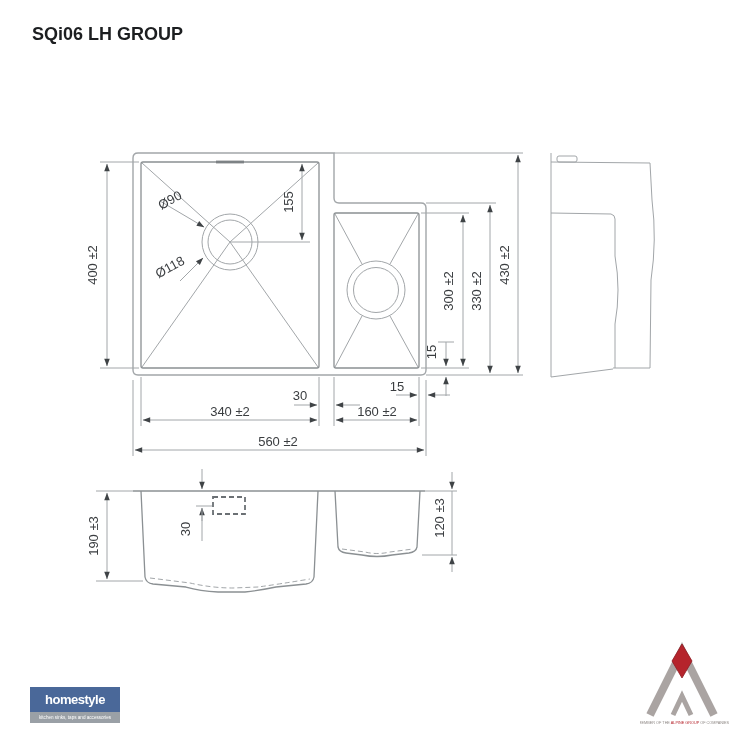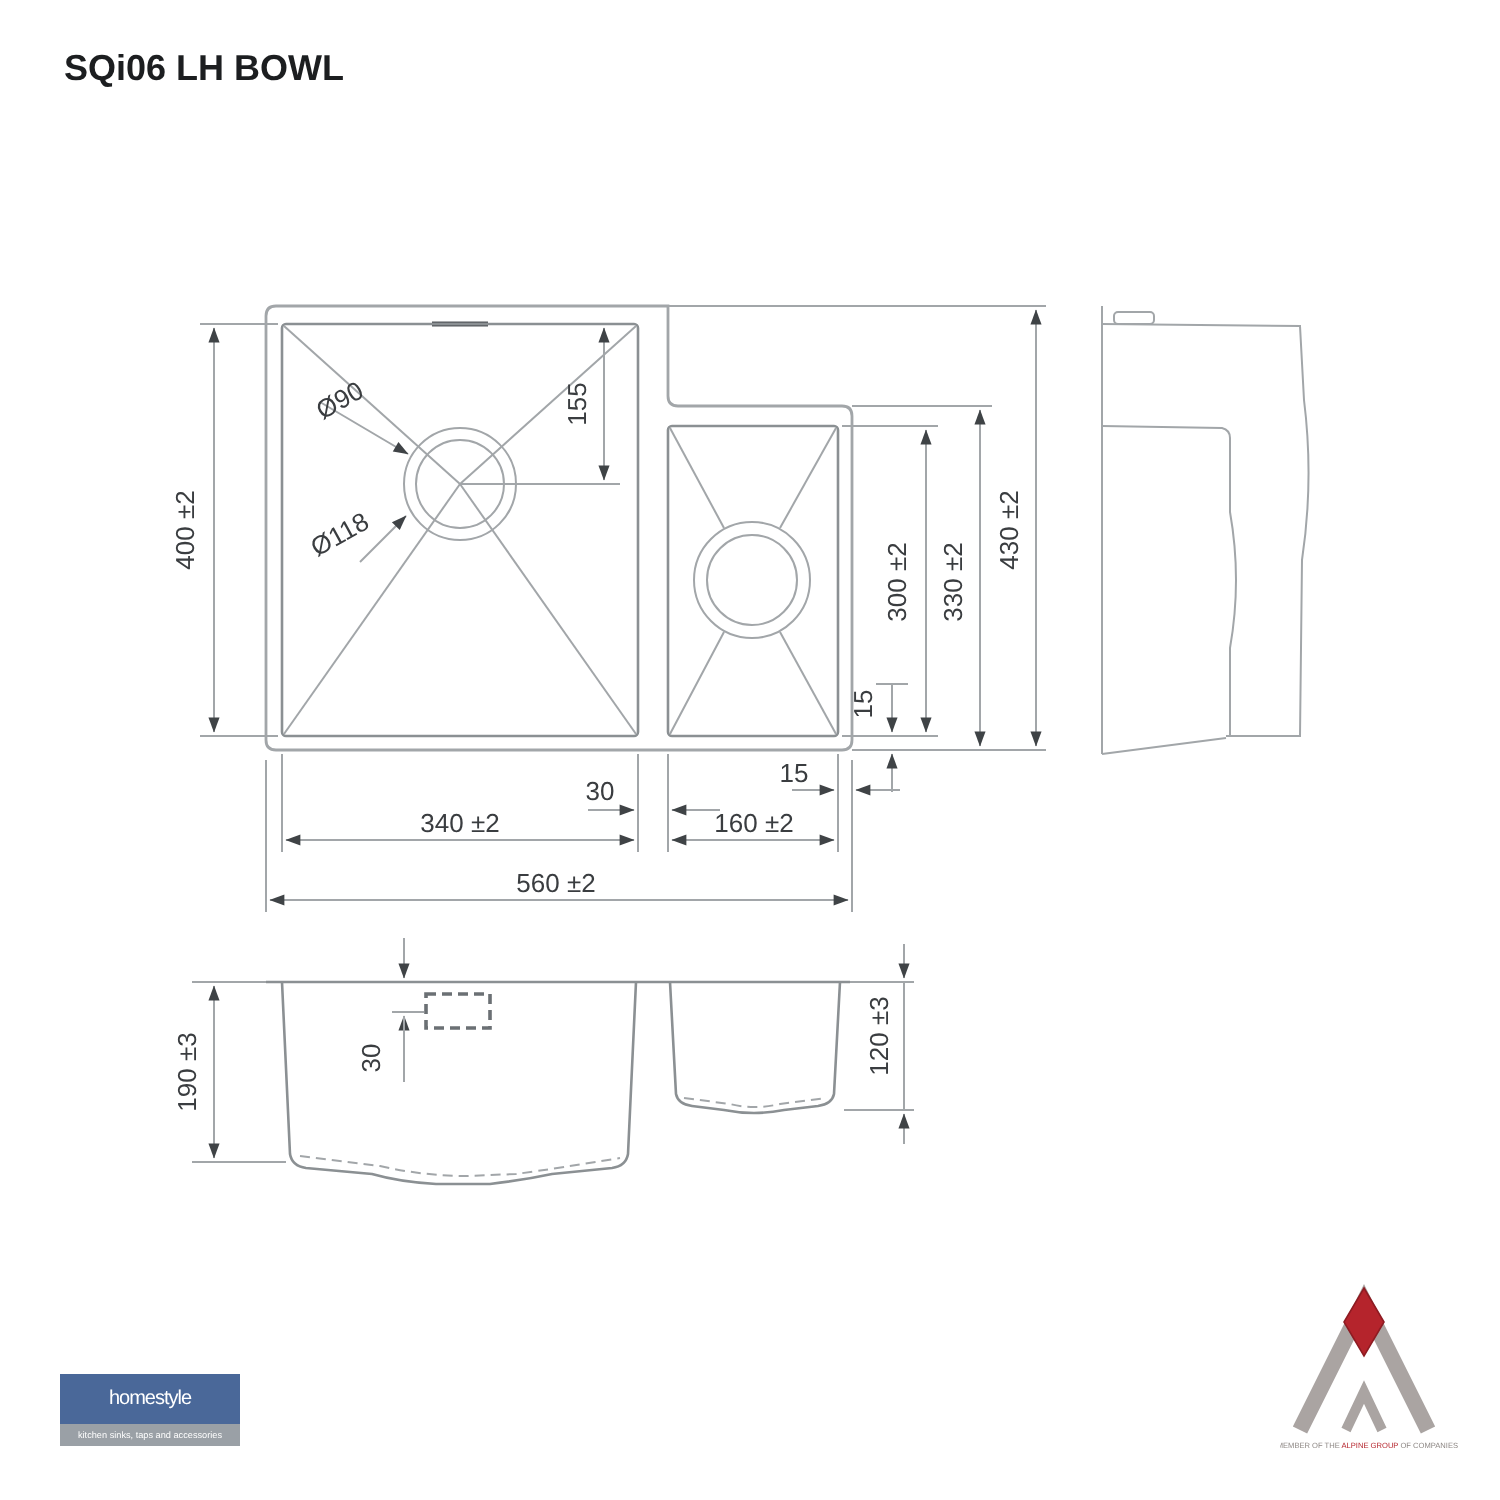--- a/index.html
+++ b/index.html
@@ -17,33 +17,33 @@
   .rim{stroke:var(--line);stroke-width:1.4;fill:none;}
   .dim{stroke:var(--line);stroke-width:1;fill:none;}
   .dashed{stroke:var(--line);stroke-width:1;fill:none;stroke-dasharray:5 3;}
   .hidden-rect{stroke:#6b7074;stroke-width:1.8;fill:none;stroke-dasharray:5 3;}
   .clipmark{stroke:var(--dark);stroke-width:2.6;fill:none;}
   #ah path{fill:var(--arrow);}
   text.dimtext{fill:var(--text);font-family:"Liberation Sans",sans-serif;font-size:13px;}
   
   .hs{position:absolute;left:30px;top:687px;width:90px;}
   .hs-blue{background:var(--logo_blue);height:25px;display:flex;align-items:center;justify-content:center;}
-  .hs-blue span{color:#fff;font-weight:normal;font-size:10px;letter-spacing:-.5px;}
+  .hs-blue span{color:#fff;font-weight:bold;font-size:13px;letter-spacing:-.5px;}
   .hs-gray{background:var(--logo_gray);height:11px;display:flex;align-items:center;justify-content:center;}
   .hs-gray span{color:#fff;font-size:4.6px;white-space:nowrap;}
   .alpine{position:absolute;left:640px;top:638px;width:110px;height:100px;}
   .cap-gray{fill:#8d8784;font-size:3.8px;}
   .cap-red{fill:var(--logo_red);font-size:3.8px;}
 </style>
 </head>
 <body>
 
 <div class="page">
 
-  <div class="title">SQi06 LH BOWL</div>
+  <div class="title">SQi06 LH GROUP</div>
 
   <svg class="drawing" width="750" height="750" viewBox="0 0 750 750">
     <defs>
       <marker id="ah" viewBox="0 0 10 10" refX="9.6" refY="5" markerWidth="11.5" markerHeight="7.5" orient="auto-start-reverse">
         <path d="M10,5 L0,1.3 L0,8.7 Z"></path>
       </marker>
     </defs>
 
     <g>
 

